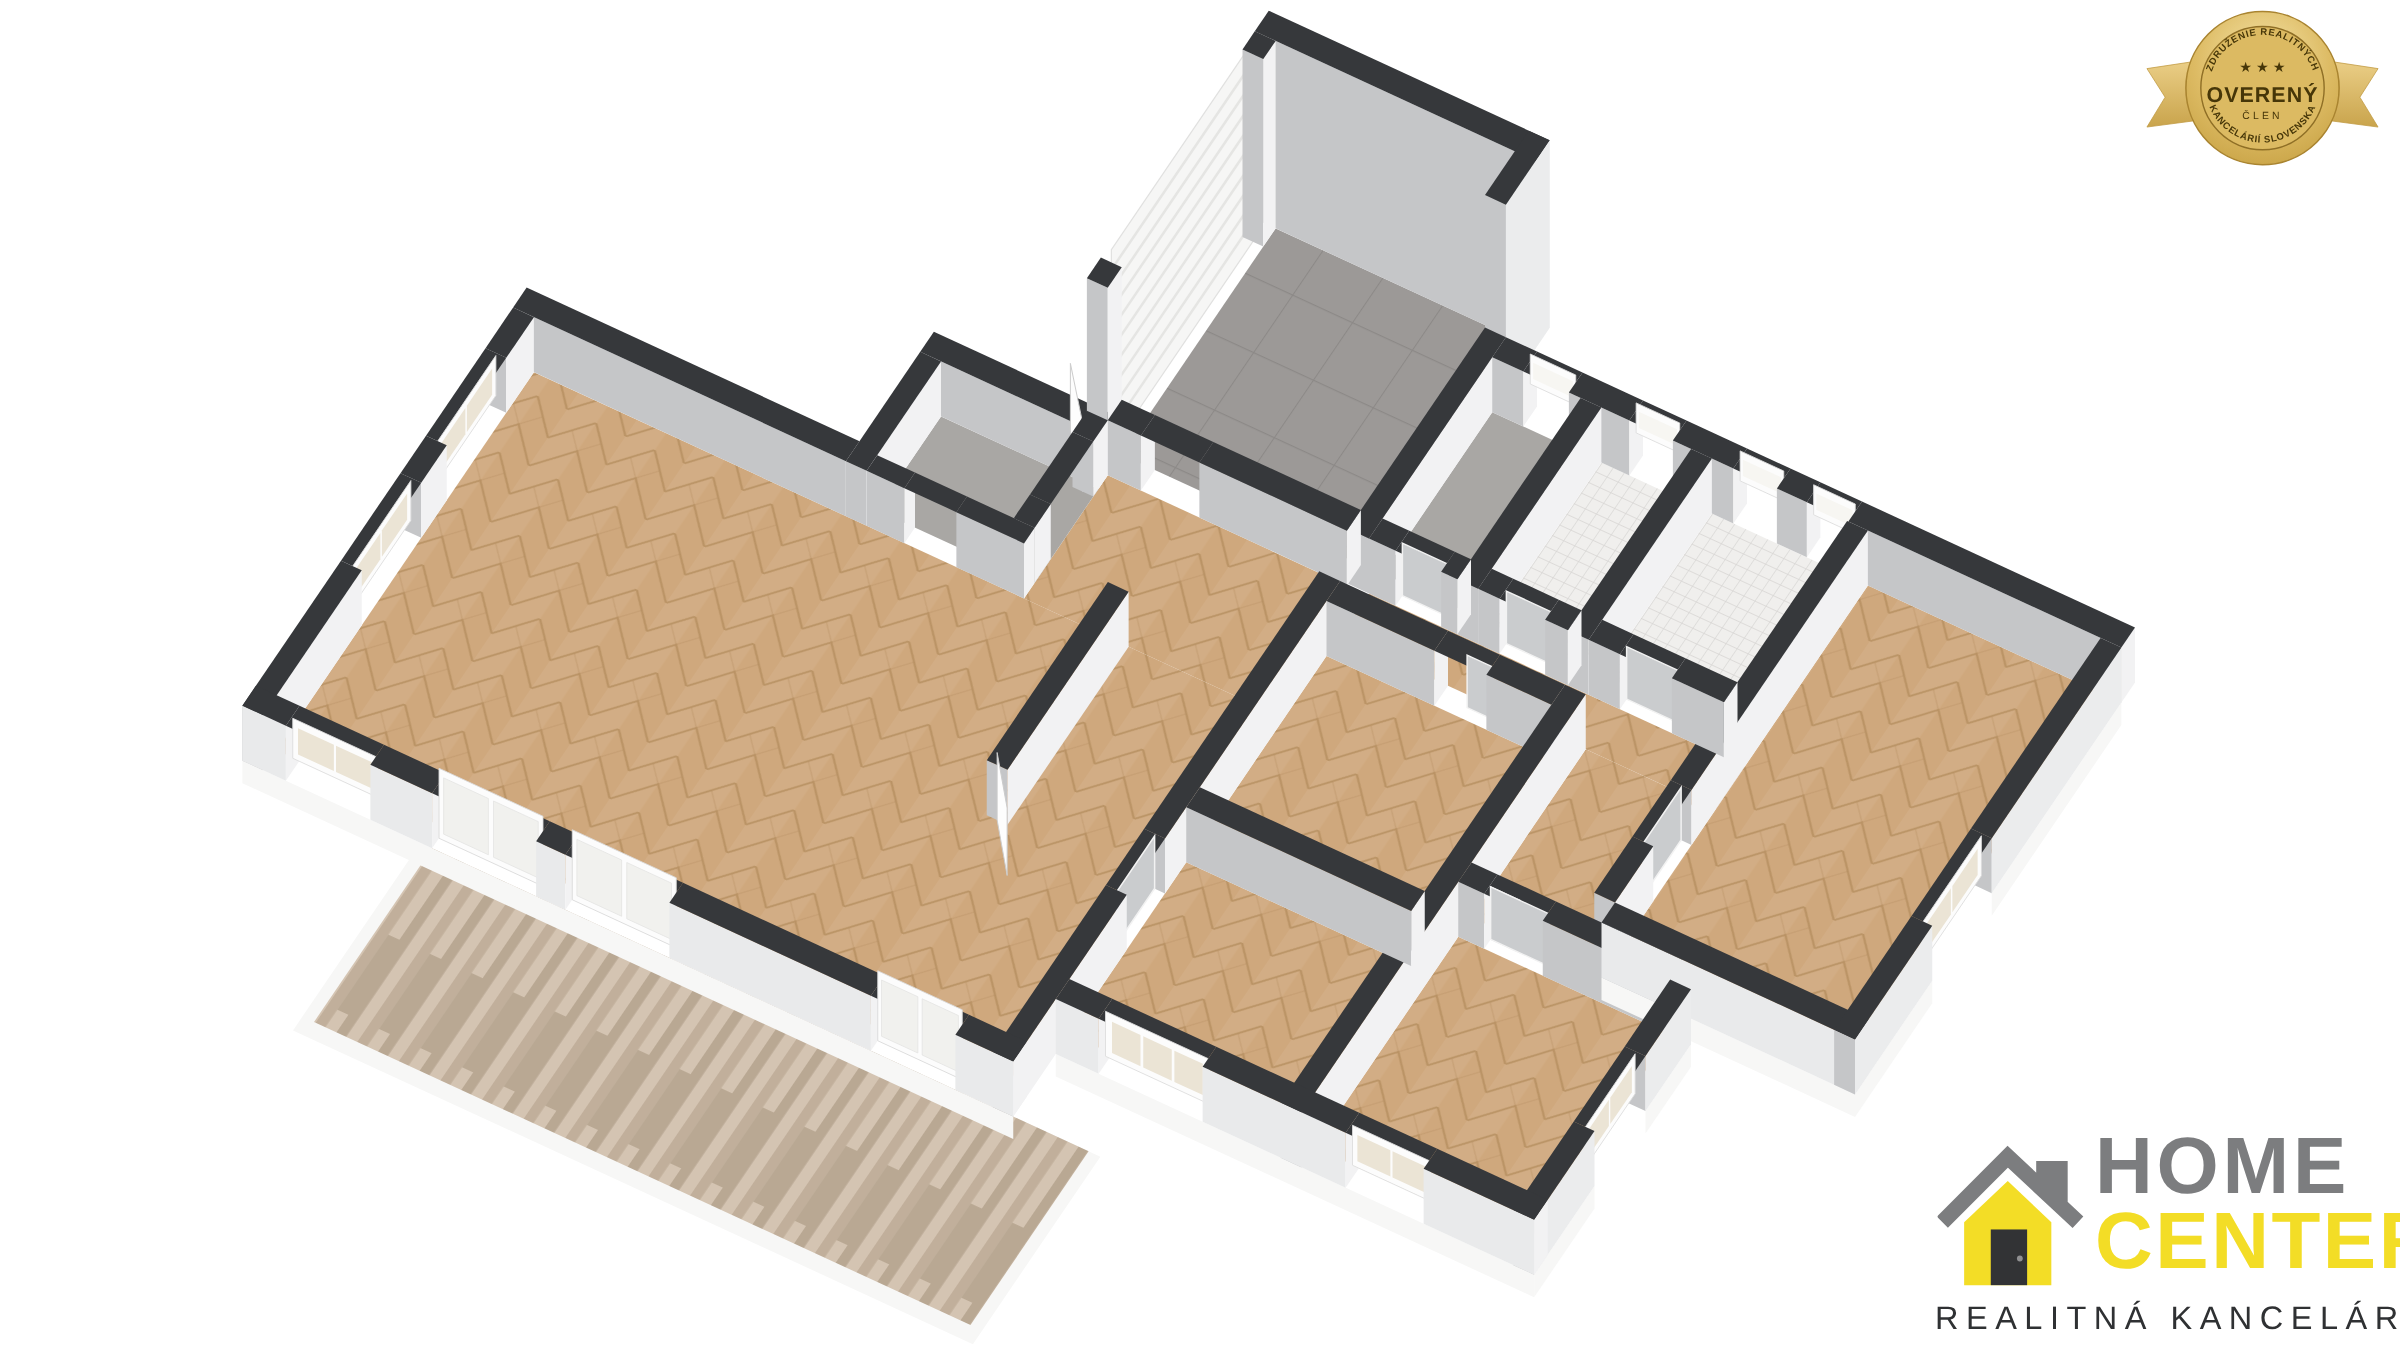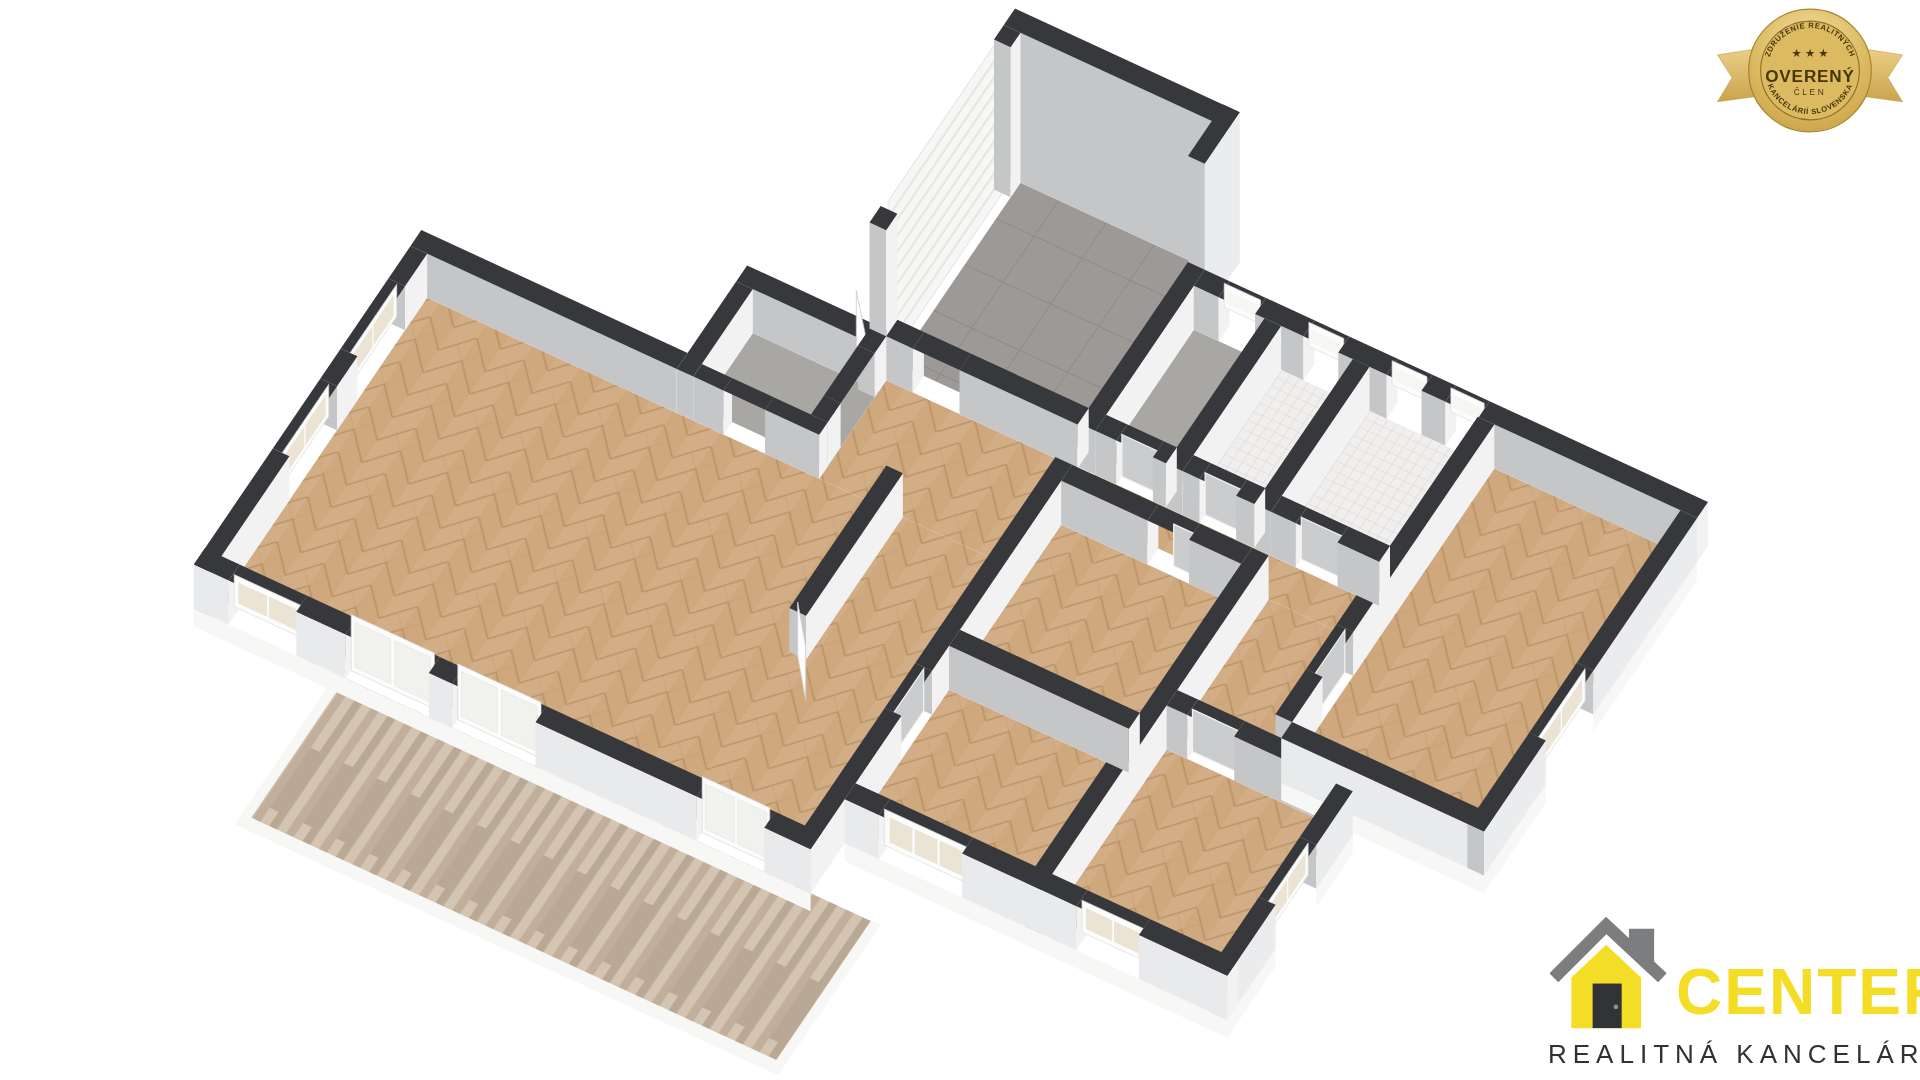--- a/index.html
+++ b/index.html
@@ -355,16 +355,17 @@
     <text x="100" y="88" font-size="8" text-anchor="middle" fill="#463608" letter-spacing="2.5">ČLEN</text>
   </svg>
 
   <div id="logo">
     <svg class="icon" viewBox="0 0 128 124">
       <polygon points="22,70 58,36 94,70 94,122 22,122" fill="#f3dd26"></polygon>
       <path d="M4,70 L58,16 L88,44 L88,26 L101,26 L101,56 L116,70" fill="none" stroke="#7c7d7f" stroke-width="13"></path>
       <rect x="44" y="76" width="30" height="46" fill="#323335"></rect>
       <circle cx="68" cy="100" r="2.4" fill="#909091"></circle>
     </svg>
+    <div class="l1">HOME</div>
     <div class="l2">CENTER</div>
     <div class="l3">REALITNÁ KANCELÁRIA</div>
   </div>
 </div>
 
 </body></html>

